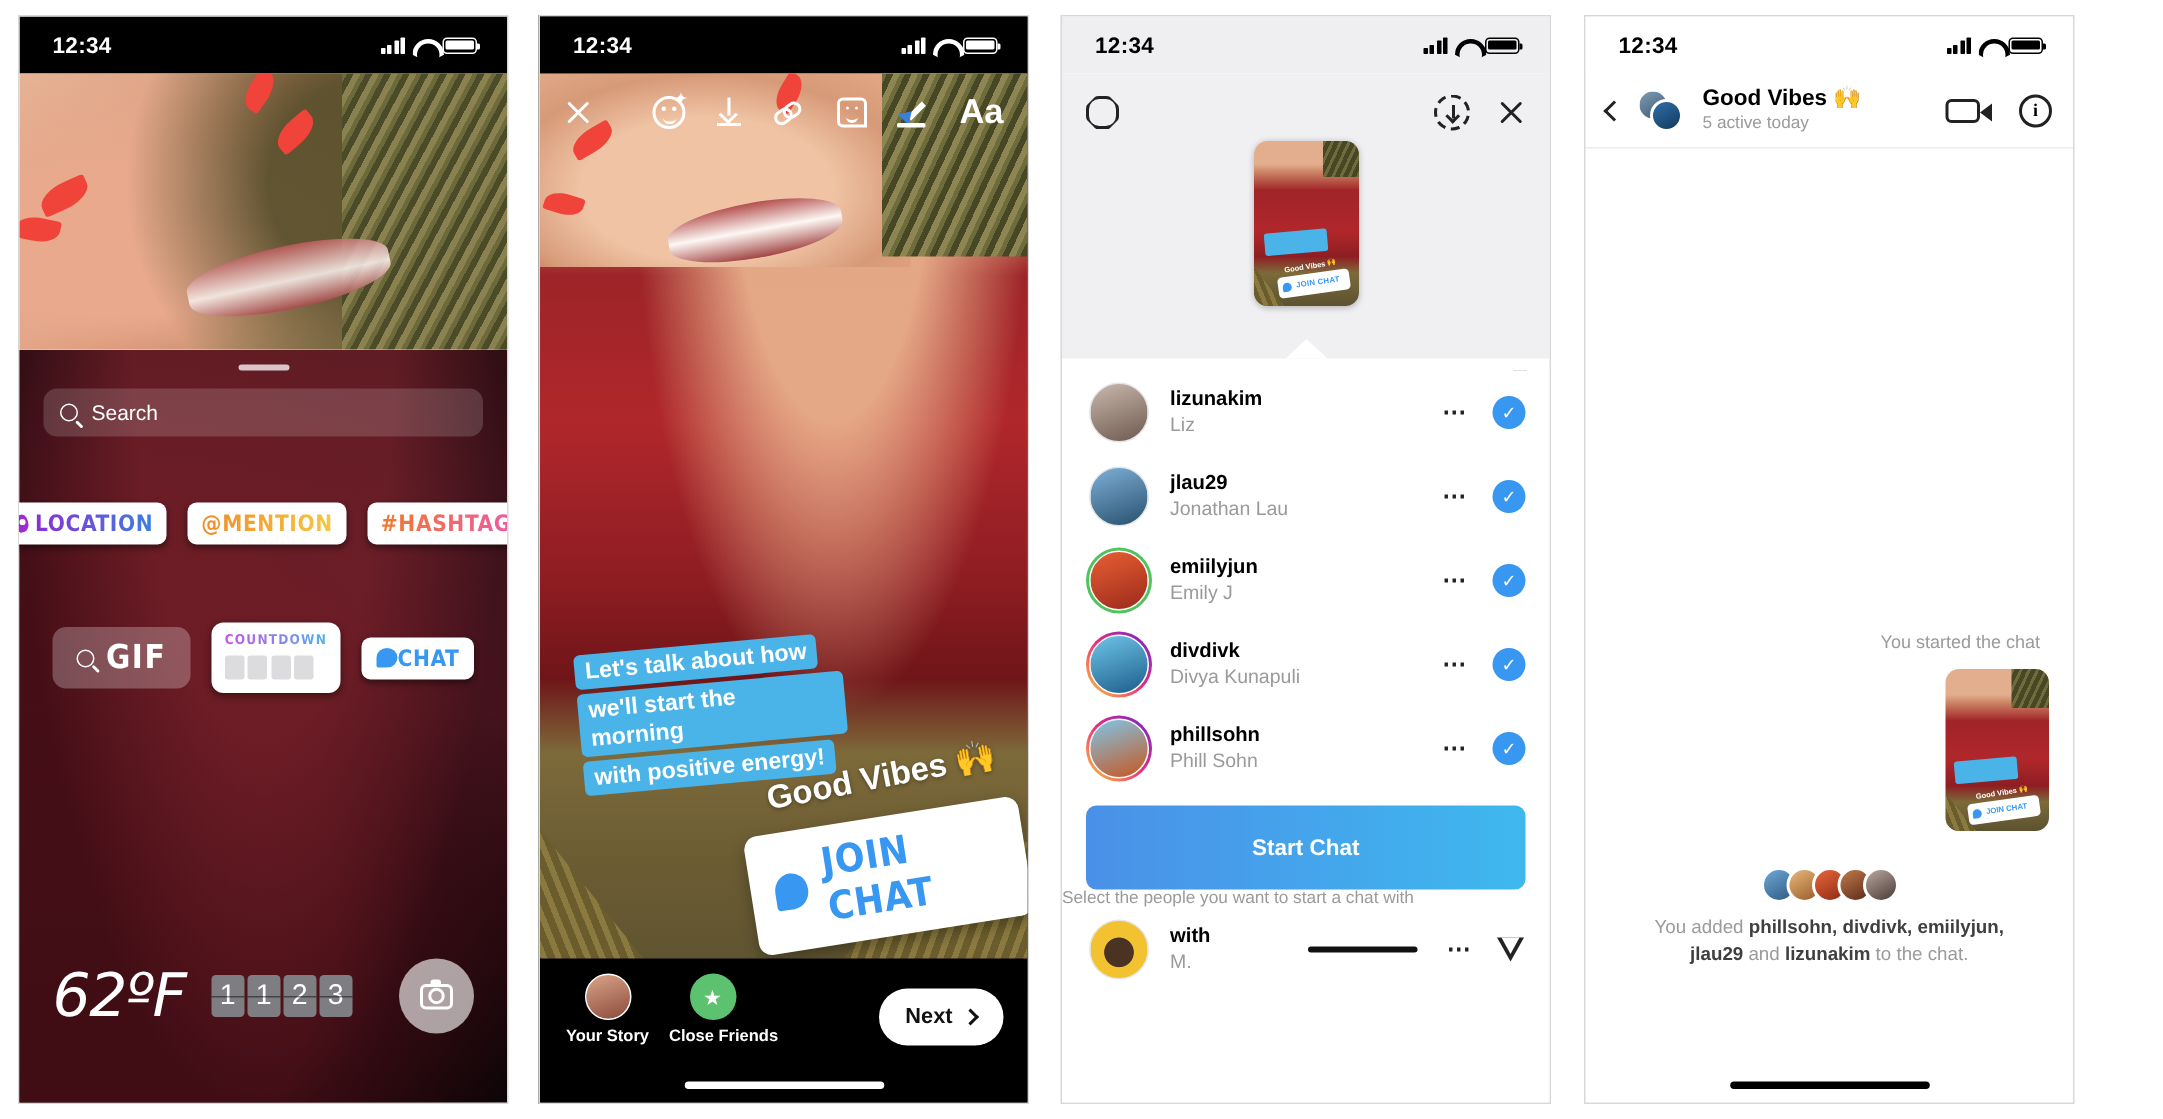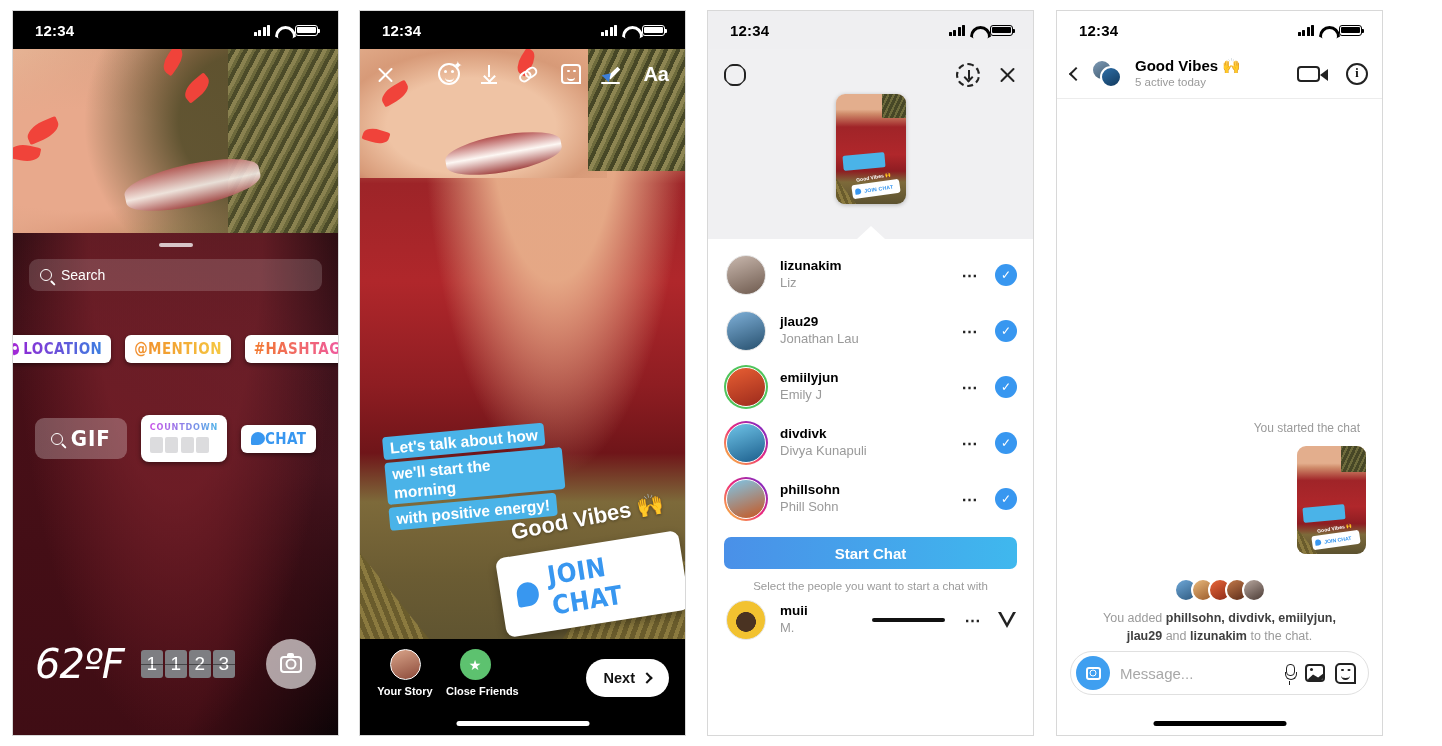--- a/index.html
+++ b/index.html
@@ -217,21 +217,21 @@
     background:#fff;border-radius:50%;box-shadow:6px 0 0 #fff;}
   .stickericon::after{content:"";position:absolute;left:4px;top:10px;width:8px;height:3px;
     border-bottom:2px solid #fff;border-radius:0 0 5px 5px;}
   .penicon{width:20px;height:20px;position:relative;}
   .penicon .nib{position:absolute;left:1px;bottom:4px;width:0;height:0;
     border-left:5px solid transparent;border-right:5px solid transparent;border-bottom:8px solid #3d7fd8;
     transform:rotate(45deg);}
   .penicon .shaft{position:absolute;left:5px;top:0px;width:4px;height:14px;background:#fff;
     transform:rotate(45deg);transform-origin:50% 100%;}
   .penicon .base{position:absolute;left:-1px;bottom:0;width:19px;height:2.5px;background:#fff;border-radius:1px;}
-  .aa{font-size:20px;font-weight:bold;color:#fff;line-height:1;}
+  .aa{font-size:23px;font-weight:bold;color:#fff;line-height:1;}
 
   #p2 .textbox{position:absolute;left:26px;top:418px;width:178px;
     transform:rotate(-5.2deg);}
   #p2 .textbox .ln{display:inline-block;background:#4ab3e8;color:#fff;font-weight:bold;
     font-size:15.5px;line-height:1.24;padding:2px 7px;border-radius:4px;margin-bottom:2.5px;}
   #p2 .goodvibes{position:absolute;left:150px;top:494px;color:#fff;font-weight:bold;
     font-size:22px;transform:rotate(-11deg);text-shadow:0 1px 3px rgba(0,0,0,.35);
     white-space:nowrap;}
   #p2 .joinchat{position:absolute;left:140px;top:533px;background:#fff;border-radius:9px;
     padding:10px 16px;display:flex;align-items:center;gap:11px;transform:rotate(-9deg);
@@ -315,24 +315,24 @@
   #p3 .urow{display:flex;align-items:center;padding:6px 16px;gap:12px;}
   #p3 .urow .av{width:40px;height:40px;border-radius:50%;flex:0 0 auto;position:relative;
     background:#ccc;overflow:hidden;}
   #p3 .urow .ring{padding:2px;border-radius:50%;flex:0 0 auto;}
   #p3 .urow .meta{flex:1;min-width:0;}
   #p3 .urow .un{font-size:13.5px;font-weight:bold;line-height:1.25;}
   #p3 .urow .fn{font-size:13px;color:#9a9a9a;line-height:1.25;}
   #p3 .dots{color:#222;letter-spacing:1.5px;font-size:16px;font-weight:bold;margin-right:4px;}
   #p3 .tick{width:22px;height:22px;border-radius:50%;background:#3897f0;color:#fff;
     display:flex;align-items:center;justify-content:center;font-size:12px;flex:0 0 auto;}
-  #p3 .startchat{margin:10px 16px 0;height:32px;border-radius:7px;color:#fff;font-weight:bold;
+  #p3 .startchat{margin:10px 16px 0;height:56px;border-radius:7px;color:#fff;font-weight:bold;
     font-size:15px;display:flex;align-items:center;justify-content:center;
     background:linear-gradient(90deg,#4a90e8,#3fb8ee);}
-  #p3 .hint{text-align:center;font-size:11.5px;color:#9a9a9a;margin-top:11px;}
+  #p3 .hint{text-align:left;font-size:11.5px;color:#9a9a9a;}
   #p3 .sendicon{width:19px;height:19px;position:relative;}
   #p3 .sendicon::before{content:"";position:absolute;left:0;top:1px;width:0;height:0;
     border-left:9.5px solid transparent;border-right:9.5px solid transparent;border-top:16px solid #222;}
   #p3 .sendicon::after{content:"";position:absolute;left:3px;top:1px;width:0;height:0;
     border-left:6.5px solid transparent;border-right:6.5px solid transparent;border-top:11px solid #fff;}
   #p3 .redact{height:4px;background:#111;border-radius:2px;flex:1;margin:0 8px;}
 
   
   #p4 { background:#fff; }
   #p4 .hdr{height:50px;display:flex;align-items:center;padding:0 14px;gap:10px;
@@ -694,21 +694,21 @@
 
       <div class="startchat">Start Chat</div>
       <div class="hint">Select the people you want to start a chat with</div>
 
 
       <div class="urow">
         <div class="ring" style="background:transparent">
           <div class="av" style="background:radial-gradient(circle at 50% 55%,#4a3322 0 34%,#f2c230 36%);border:1.5px solid #e5e5e5"></div>
         </div>
         <div class="meta">
-          <div class="un">muii</div>
+          <div class="un">with</div>
           <div class="fn">M.</div>
         </div>
         <span class="redact"></span>
         <span class="dots">⋯</span>
         <span class="sendicon"></span>
       </div>
     </div>
   </div>
 
   <div class="phone" id="p4">
@@ -764,27 +764,16 @@
         <i style="background:linear-gradient(150deg,#c27a4a,#5a2a18)"></i>
         <i style="background:linear-gradient(150deg,#b8a8a0,#4a3a34)"></i>
       </div>
 
       <div class="sysmsg">
         <span>You added </span><b>phillsohn, divdivk, emiilyjun,</b>
         <b>jlau29</b><span> and </span><b>lizunakim</b><span> to the chat.</span>
       </div>
     </div>
 
-    <div class="composer">
-      <span class="cambtn">
-          <span class="ci"></span>
-        </span>
-      <span class="msginput">Message...</span>
-      <span class="micicon">
-          <span class="micstem"></span>
-        </span>
-      <span class="imgicon"></span>
-      <span class="stkicon"></span>
-    </div>
     <div class="homebar hb-dark"></div>
   </div>
 
 </div>
 
 </body></html>

